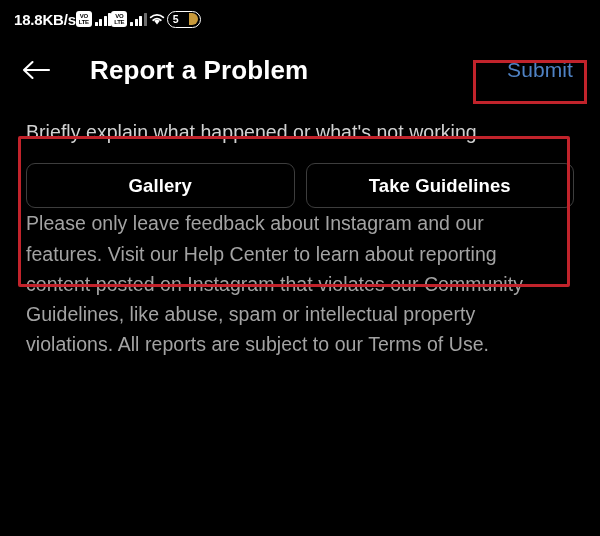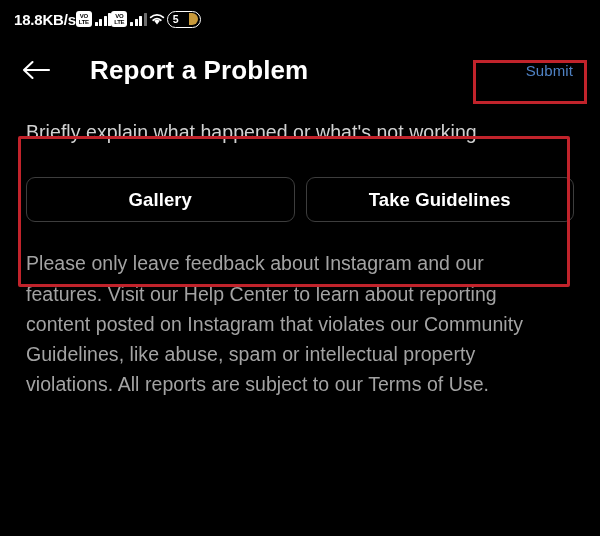--- a/index.html
+++ b/index.html
@@ -158,21 +158,21 @@
     letter-spacing: 0.1px;
     margin-left: 26px;
   }
   .submit-wrap {
     position: absolute;
     right: 13px;
     top: 50%;
     transform: translateY(-50%);
   }
   .submit-btn {
-    font-size: 15px;
+    font-size: 21px;
     color: #4f82c4;
     padding: 6px 14px;
     cursor: pointer;
     letter-spacing: 0.1px;
   }
 
   
   .annot {
     position: absolute;
     border: 3px solid #c1232b;
@@ -201,41 +201,40 @@
     font-size: 19.5px;
     color: #d2d2d2;
     line-height: 1.3;
     letter-spacing: 0.05px;
     cursor: text;
   }
 
   .attach-row {
     display: flex;
     gap: 11px;
-    margin-top: 32px;
+    margin-top: 18px;
   }
   .attach-btn {
     flex: 1;
     height: 45px;
     border: 1.3px solid #3d3d3d;
     border-radius: 9px;
     background: #000000;
     display: flex;
     align-items: center;
     justify-content: center;
     font-size: 18.5px;
     font-weight: bold;
     color: #ffffff;
     cursor: pointer;
     letter-spacing: 0.1px;
     font-family: "Liberation Sans", sans-serif;
   }
 
   .disclaimer {
-    margin-top: 26px;
     font-size: 19.5px;
     line-height: 1.55;
     color: #a3a3a3;
     letter-spacing: 0.05px;
     max-width: 530px;
   }
 </style>
 </head>
 <body>
 

